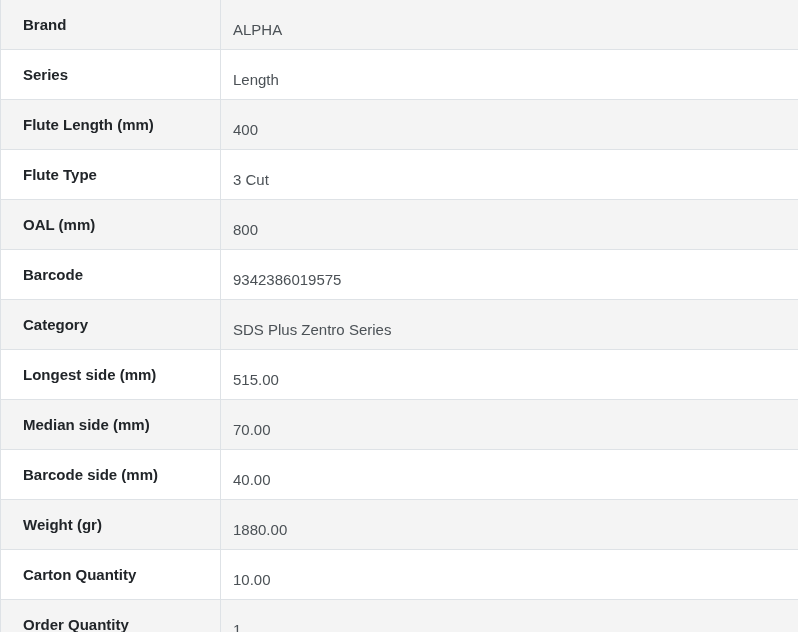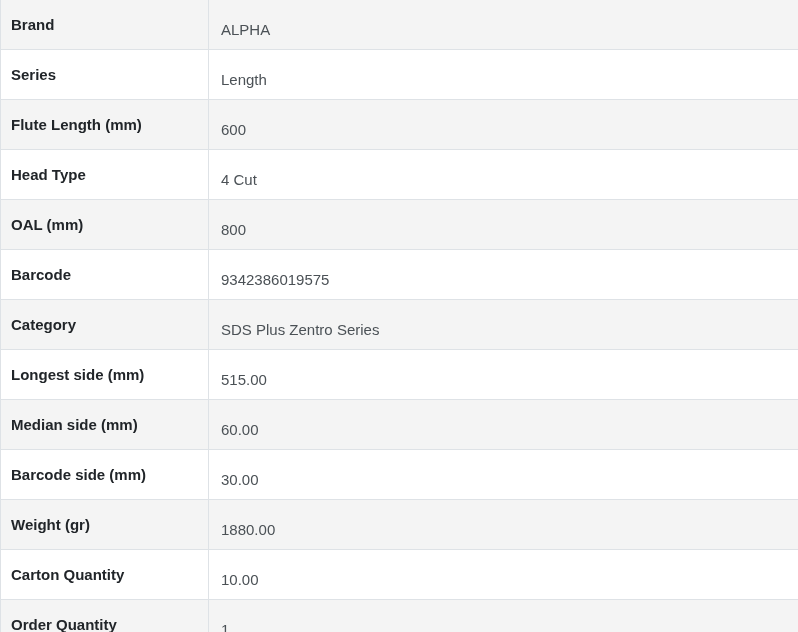--- a/index.html
+++ b/index.html
@@ -28,21 +28,21 @@
       background: var(--row-bg, #ffffff);
     }
     table.spec-table th {
       width: 189px;
       text-align: left;
       font-weight: 700;
       font-size: 15px;
       line-height: 19px;
       color: var(--label-color, #212529);
       border-right: 1px solid var(--border-color, #dee2e6);
-      padding: 10px 8px 10px 10px;
+      padding: 10px 8px 10px 22px;
       vertical-align: middle;
       white-space: nowrap;
     }
     table.spec-table td {
       font-weight: 400;
       font-size: 15px;
       line-height: 19px;
       color: var(--value-color, #4b5156);
       padding: 20px 10px 10px 12px;
       vertical-align: middle;
@@ -60,26 +60,26 @@
 
 
   <tr>
     <th>Series</th>
     <td>Length</td>
   </tr>
 
 
   <tr>
     <th>Flute Length (mm)</th>
-    <td>600</td>
+    <td>400</td>
   </tr>
 
   <tr>
-    <th>Head Type</th>
-    <td>4 Cut</td>
+    <th>Flute Type</th>
+    <td>3 Cut</td>
   </tr>
 
   <tr>
     <th>OAL (mm)</th>
     <td>800</td>
   </tr>
 
 
   <tr>
     <th>Barcode</th>
@@ -91,26 +91,26 @@
     <td>SDS Plus Zentro Series</td>
   </tr>
 
   <tr>
     <th>Longest side (mm)</th>
     <td>515.00</td>
   </tr>
 
   <tr>
     <th>Median side (mm)</th>
-    <td>60.00</td>
+    <td>70.00</td>
   </tr>
 
   <tr>
     <th>Barcode side (mm)</th>
-    <td>30.00</td>
+    <td>40.00</td>
   </tr>
 
   <tr>
     <th>Weight (gr)</th>
     <td>1880.00</td>
   </tr>
 
   <tr>
     <th>Carton Quantity</th>
     <td>10.00</td>

